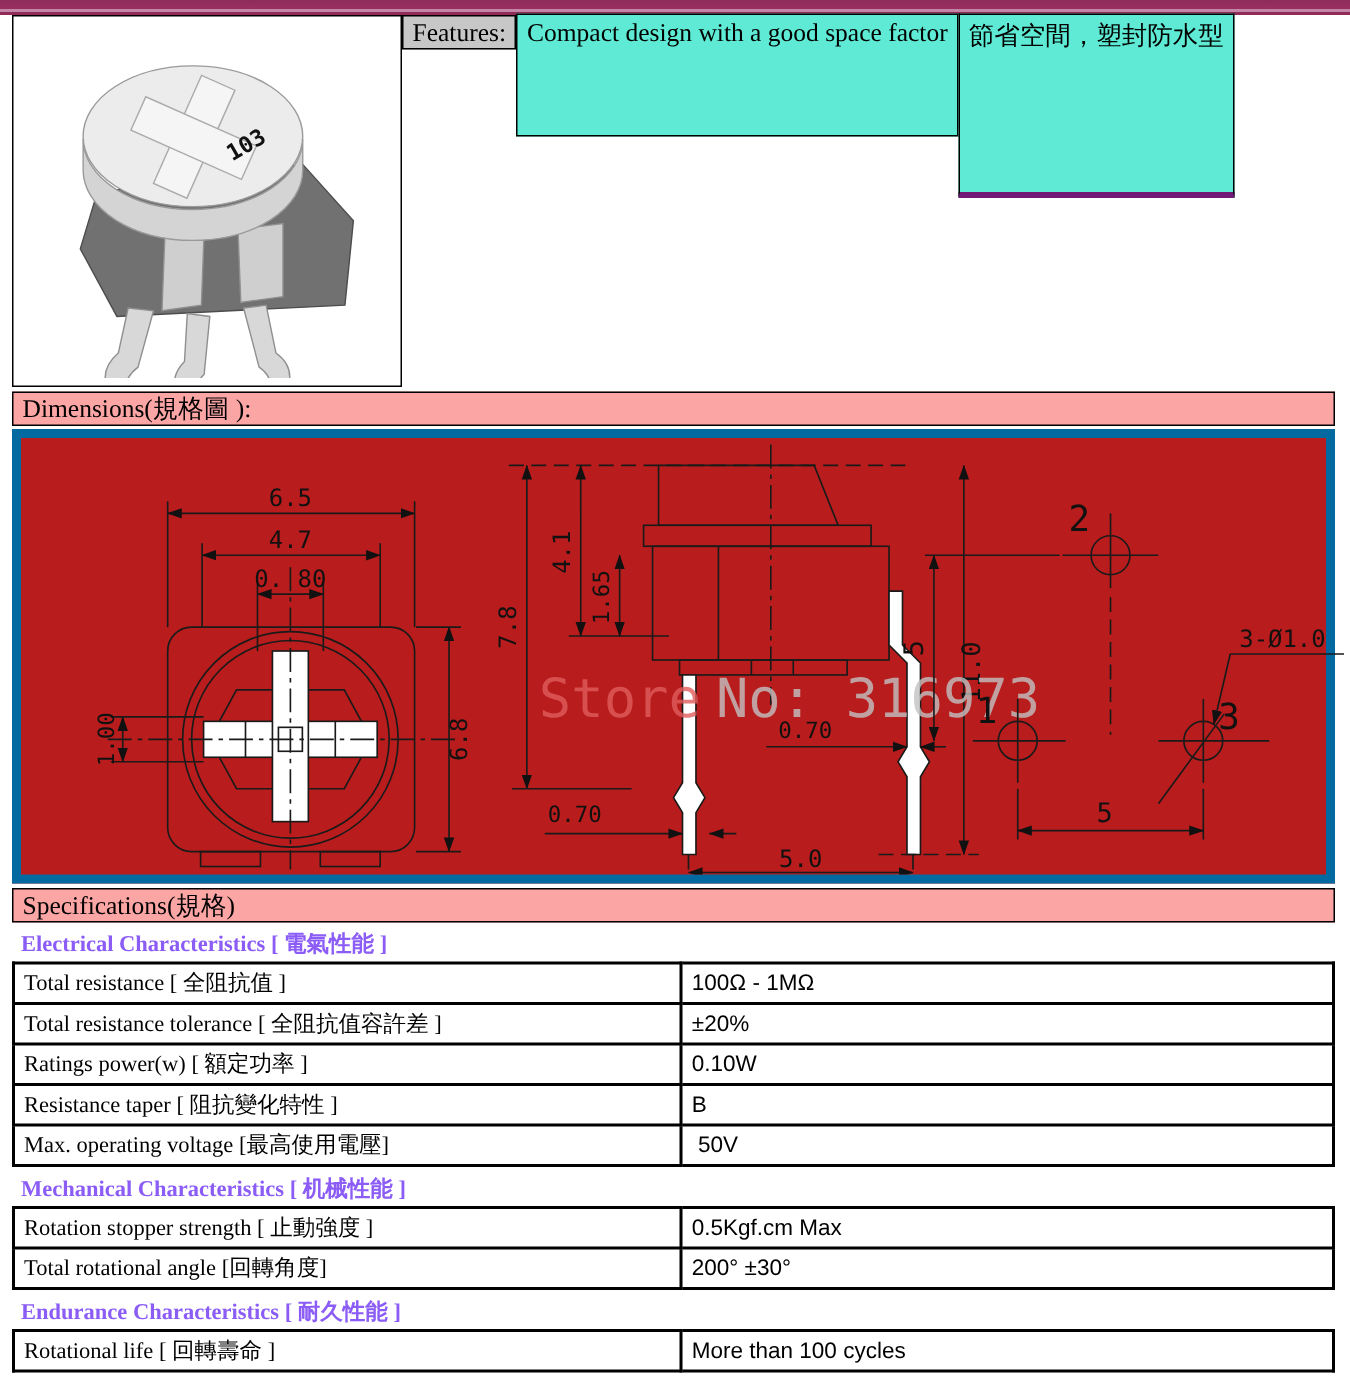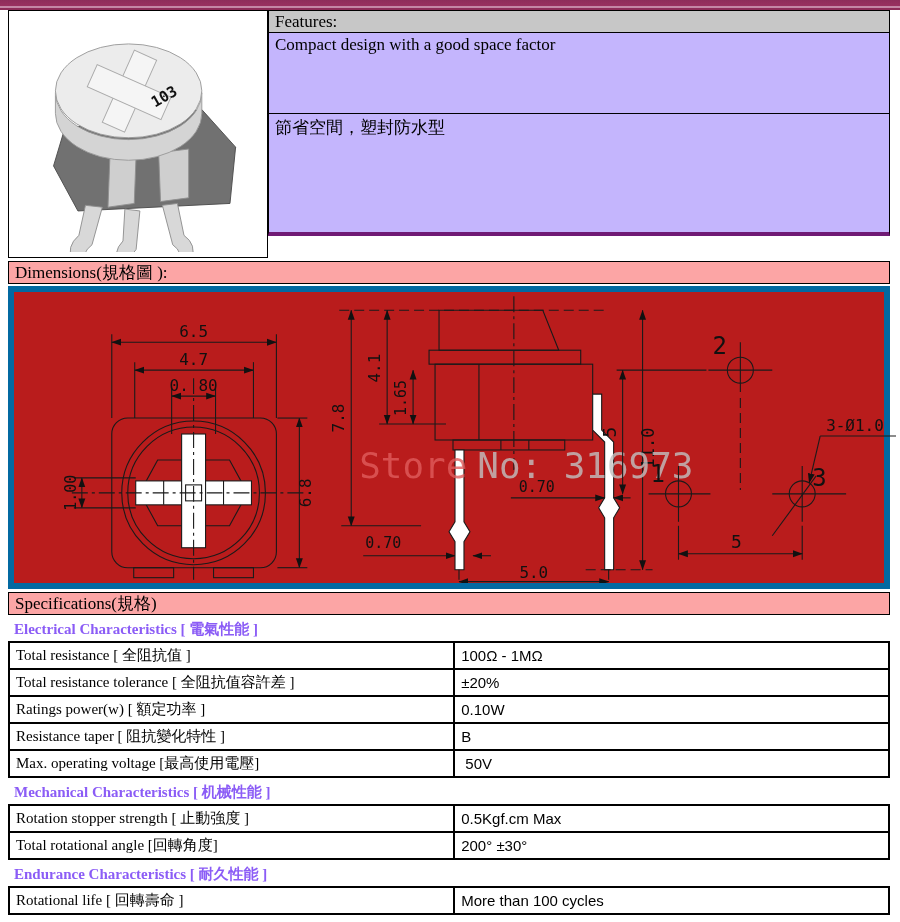--- a/index.html
+++ b/index.html
@@ -1,22 +1,22 @@
 <!DOCTYPE html>
 <html><head>
 <meta charset="utf-8">
 <style>
   html,body{margin:0;padding:0;background:#fff;}
   body{width:900px;height:922px;font-family:"Liberation Serif",serif;color:#000;overflow:hidden;}
   .topbar{width:900px;height:10px;background:linear-gradient(to bottom,#8E2C5B 0%,#992F60 58%,#C486A6 58%,#C486A6 80%,#8E2B59 80%,#8E2B59 100%);}
   .top-section{display:flex;margin:0 10px 0 8px;height:248px;}
   .product-cell{width:258px;height:246px;border:1px solid #000;background:#fff;display:flex;align-items:center;justify-content:center;}
-  .top-right{flex:1;display:flex;flex-direction:column;}
+  .top-right{flex:1;display:flex;}
   .gbar{background:#C7C7C7;border:1px solid #000;font-size:17px;line-height:21px;padding:0 6px;height:21px;}
-  .fbox{border:1px solid #000;margin-top:-1px;background:#c4b5fd;font-size:17px;padding:2px 6px;}
+  .fbox{border:1px solid #000;margin-top:-1px;background:#5eead4;font-size:17px;padding:2px 6px;}
   .fbox.en{height:76px;}
   .fbox.cn{height:114px;border-bottom:4px solid #701a75;}
   .section-bar{margin:3px 10px 0 8px;background:#fca5a5;border:1px solid #000;font-size:17px;line-height:21px;height:21px;padding:0 6px;}
   .drawing-box{margin:2px 10px 0 8px;border:6px solid #0369a1;background:#b91c1c;height:291px;position:relative;}
   .char-h{margin:5px 0 2px 14px;font-weight:bold;font-size:15px;color:#8b5cf6;}
   .spec-table{width:882px;margin-left:8px;border-collapse:collapse;table-layout:fixed;}
   .spec-table td{border:2px solid #000;font-size:15px;padding:2px 6px;height:21px;overflow:hidden;}
   td.lab{width:49%;font-family:"Liberation Serif",serif;}
   td.val{font-family:"Liberation Sans",sans-serif;white-space:pre-wrap;}
   svg text{font-family:"DejaVu Sans Mono",monospace;fill:#111;}

